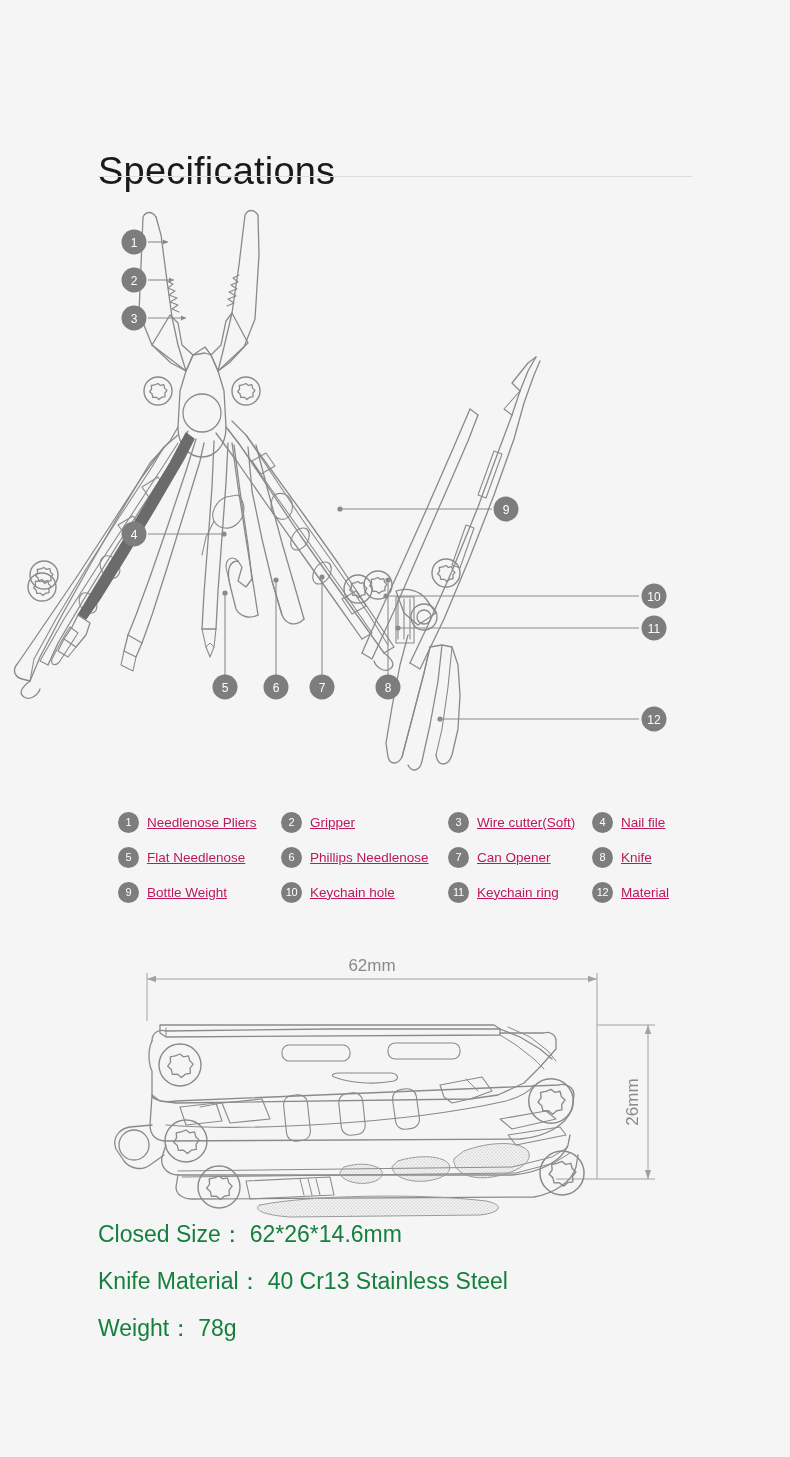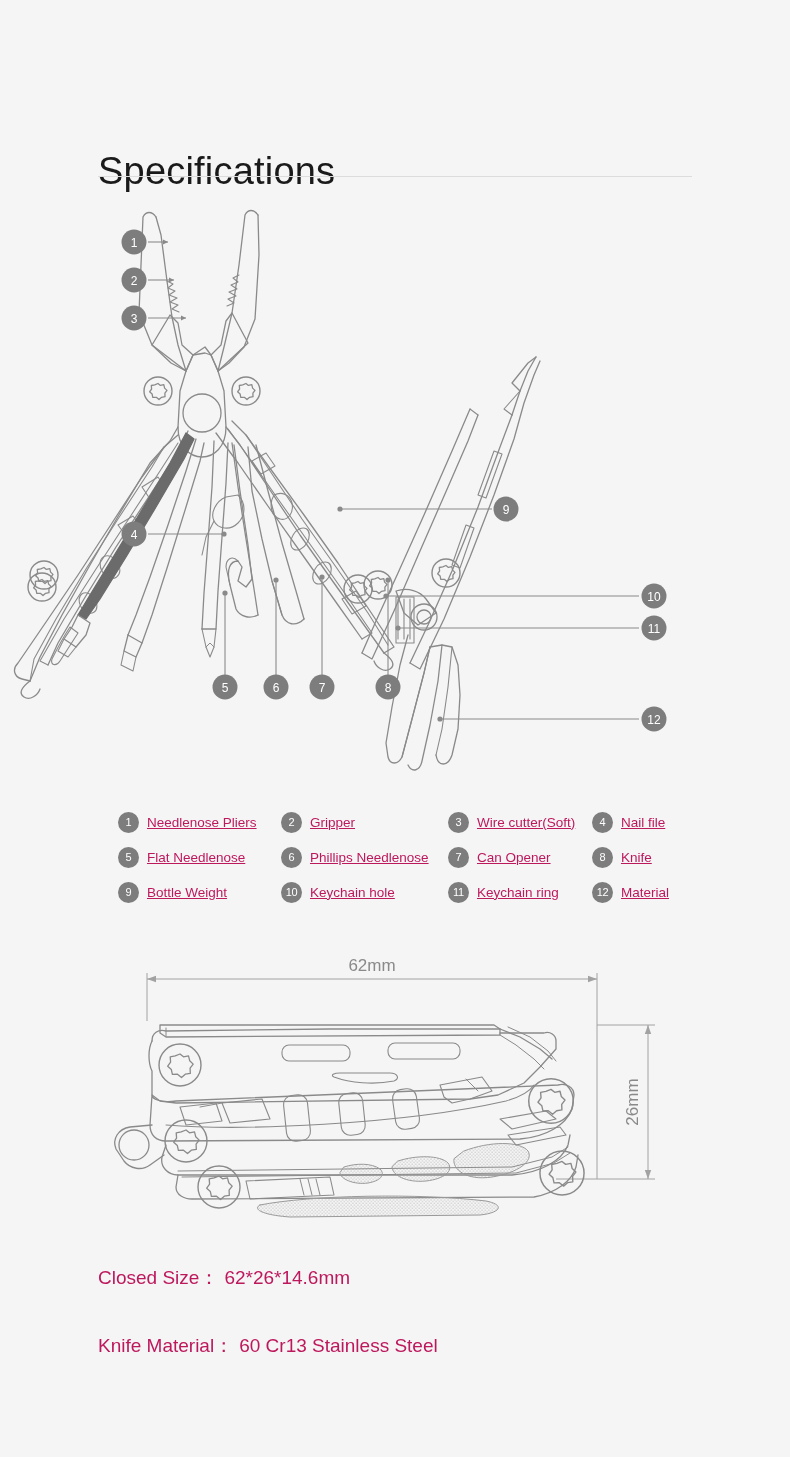--- a/index.html
+++ b/index.html
@@ -106,26 +106,25 @@
   }
 
   
   #spec-list {
     position: absolute;
     left: 98px;
     top: 1222px;
     width: 620px;
   }
   .spec-line {
-    font-size: 19px;
-    color: #be185d;
+    font-size: 23px;
+    color: #15803d;
     line-height: 24px;
     margin-bottom: 23px;
     white-space: nowrap;
-    margin-top: 44px;
   }
   .spec-value { margin-left: 6px; }
 </style>
 </head>
 <body>
 
 <div id="page-title">Specifications</div>
 <div id="title-divider"></div>
 
 <div id="exploded-diagram">
@@ -534,15 +533,18 @@
     <path d="M508,186 L560,178 L566,186 L516,196 Z" stroke-width="1.1"></path>
   </g>
 </svg>
 </div>
 
 <div id="spec-list">
   <div class="spec-line">
     <span>Closed Size：</span><span class="spec-value">62*26*14.6mm</span>
   </div>
   <div class="spec-line">
-    <span>Knife Material：</span><span class="spec-value">60 Cr13 Stainless Steel</span>
+    <span>Knife Material：</span><span class="spec-value">40 Cr13 Stainless Steel</span>
+  </div>
+  <div class="spec-line">
+    <span>Weight：</span><span class="spec-value">78g</span>
   </div>
 </div>
 
 </body></html>

